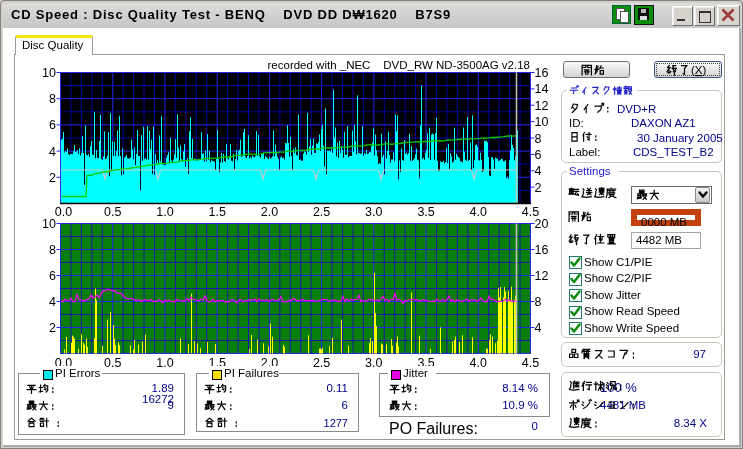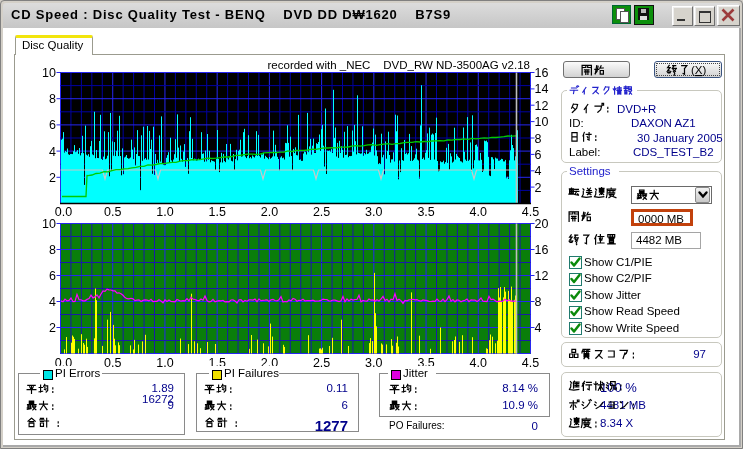--- a/index.html
+++ b/index.html
@@ -229,59 +229,59 @@
 <div style="position:absolute;left:569px;top:145.5px;font-size:11.5px;color:#000">Label:</div>
 <div style="position:absolute;left:617px;top:102.5px;font-size:11.5px;color:#00008B;">DVD+R</div>
 <div style="position:absolute;left:617px;top:117px;font-size:11.5px;color:#00008B;margin-left:14px;">DAXON AZ1</div>
 <div style="position:absolute;left:637px;top:131.5px;font-size:11.5px;color:#00008B;">30 January 2005</div>
 <div style="position:absolute;left:617px;top:146px;font-size:11.5px;color:#00008B;margin-left:16px;">CDS_TEST_B2</div>
 <div style="position:absolute;left:561px;top:171px;width:161px;height:167px;border:1px solid #C8C8BE;border-radius:5px;box-sizing:border-box;"></div>
 <div style="position:absolute;left:567px;top:165px;width:52px;height:12px;background:#FFF"></div>
 <div style="position:absolute;left:569px;top:165px;font-size:11.5px;color:#2222CC">Settings</div>
 <div style="position:absolute;left:631px;top:186px;width:81px;height:18px;background:#FFF;border:1px solid #6A6A6A;box-sizing:border-box"></div>
 <div style="position:absolute;left:695px;top:187px;width:15px;height:16px;background:linear-gradient(#F2F2F2,#C8C8C8);border:1px solid #888;border-radius:2px;box-sizing:border-box"></div>
-<div style="position:absolute;left:631px;top:209px;width:62px;height:17px;background:#FFF;border:3px solid #c2410c;box-sizing:border-box;font-size:11.5px;color:#000;padding:1px 0 0 4px;">0000 MB</div>
+<div style="position:absolute;left:631px;top:209px;width:70px;height:17px;background:#FFF;border:6px solid #c2410c;box-sizing:border-box;font-size:11.5px;color:#000;padding:1px 0 0 4px;">0000 MB</div>
 <div style="position:absolute;left:631px;top:232px;width:70px;height:17px;background:#FFF;border:1px solid #A5A5A5;box-sizing:border-box;font-size:11.5px;color:#000;padding:1px 0 0 4px;">4482 MB</div>
 <div style="position:absolute;left:569px;top:256px;width:13px;height:13px;background:#FFF;border:1px solid #217A6E;box-sizing:border-box"></div>
 <div style="position:absolute;left:584px;top:255.5px;font-size:11.5px;color:#000">Show C1/PIE</div>
 <div style="position:absolute;left:569px;top:272.5px;width:13px;height:13px;background:#FFF;border:1px solid #217A6E;box-sizing:border-box"></div>
 <div style="position:absolute;left:584px;top:272.0px;font-size:11.5px;color:#000">Show C2/PIF</div>
 <div style="position:absolute;left:569px;top:289px;width:13px;height:13px;background:#FFF;border:1px solid #217A6E;box-sizing:border-box"></div>
 <div style="position:absolute;left:584px;top:288.5px;font-size:11.5px;color:#000">Show Jitter</div>
 <div style="position:absolute;left:569px;top:305.5px;width:13px;height:13px;background:#FFF;border:1px solid #217A6E;box-sizing:border-box"></div>
 <div style="position:absolute;left:584px;top:305.0px;font-size:11.5px;color:#000">Show Read Speed</div>
 <div style="position:absolute;left:569px;top:322px;width:13px;height:13px;background:#FFF;border:1px solid #217A6E;box-sizing:border-box"></div>
 <div style="position:absolute;left:584px;top:321.5px;font-size:11.5px;color:#000">Show Write Speed</div>
 <div style="position:absolute;left:561px;top:342px;width:161px;height:25px;border:1px solid #C8C8BE;border-radius:5px;box-sizing:border-box;"></div>
 <div style="position:absolute;left:561px;top:372px;width:161px;height:65px;border:1px solid #C8C8BE;border-radius:5px;box-sizing:border-box;"></div>
 <div style="position:absolute;left:620px;top:348px;width:86px;font-size:11.5px;color:#00008B;text-align:right;">97</div>
 <div style="position:absolute;left:600px;top:380px;width:107px;font-size:13px;color:#00008B;text-align:left;">100 %</div>
 <div style="position:absolute;left:600px;top:399px;width:107px;font-size:11.5px;color:#00008B;text-align:left;">4481 MB</div>
-<div style="position:absolute;left:600px;top:417px;width:107px;font-size:11.5px;color:#00008B;">8.34 X</div>
+<div style="position:absolute;left:600px;top:417px;width:107px;font-size:11.5px;color:#00008B;text-align:right;">8.34 X</div>
 <div style="position:absolute;left:18px;top:373px;width:167px;height:62px;border:1px solid #8A8A8A;box-sizing:border-box;"></div>
 <div style="position:absolute;left:196px;top:373px;width:163px;height:59px;border:1px solid #8A8A8A;box-sizing:border-box;"></div>
 <div style="position:absolute;left:379px;top:373px;width:171px;height:44px;border:1px solid #8A8A8A;box-sizing:border-box;"></div>
 <div style="position:absolute;left:40px;top:366px;width:62px;height:13px;background:#FFF"></div>
 <div style="position:absolute;left:43px;top:370px;width:8px;height:8px;background:#00E5E5;border:1px solid #000"></div>
 <div style="position:absolute;left:55px;top:366.5px;font-size:11.5px">PI Errors</div>
 <div style="position:absolute;left:209px;top:366px;width:70px;height:13px;background:#FFF"></div>
 <div style="position:absolute;left:212px;top:370px;width:8px;height:8px;background:#F0E000;border:1px solid #000"></div>
 <div style="position:absolute;left:224px;top:366.5px;font-size:11.5px">PI Failures</div>
 <div style="position:absolute;left:388px;top:366px;width:48px;height:13px;background:#FFF"></div>
 <div style="position:absolute;left:391px;top:370px;width:8px;height:8px;background:#E000E0;border:1px solid #000"></div>
 <div style="position:absolute;left:403px;top:366.5px;font-size:11.5px">Jitter</div>
 <div style="position:absolute;left:26px;top:382.0px;width:148px;font-size:11.5px;color:#00008B;text-align:right;">1.89</div>
 <div style="position:absolute;left:26px;top:399.3px;width:148px;font-size:11.5px;color:#00008B;text-align:right;">9</div>
 <div style="position:absolute;left:26px;top:393px;width:148px;font-size:11.5px;color:#00008B;text-align:right;">16272</div>
 <div style="position:absolute;left:204px;top:382.0px;width:144px;font-size:11.5px;color:#00008B;text-align:right;">0.11</div>
 <div style="position:absolute;left:204px;top:399.3px;width:144px;font-size:11.5px;color:#00008B;text-align:right;">6</div>
-<div style="position:absolute;left:204px;top:416.6px;width:144px;font-size:15px;color:#00008B;text-align:right;font-weight:bold;">1277</div>
+<div style="position:absolute;left:204px;top:416.6px;width:144px;font-size:11px;color:#00008B;text-align:right;">1277</div>
 <div style="position:absolute;left:389px;top:382.0px;width:149px;font-size:11.5px;color:#00008B;text-align:right;">8.14 %</div>
 <div style="position:absolute;left:389px;top:399.3px;width:149px;font-size:11.5px;color:#00008B;text-align:right;">10.9 %</div>
-<div style="position:absolute;left:389px;top:420px;font-size:10px;color:#000">PO Failures:</div>
+<div style="position:absolute;left:389px;top:420px;font-size:16px;color:#000">PO Failures:</div>
 <div style="position:absolute;left:389px;top:419.5px;width:149px;font-size:11.5px;color:#00008B;text-align:right;">0</div>
 <div style="position:absolute;left:739px;top:28px;width:2px;height:418px;background:#A9A9A9"></div>
 <div style="position:absolute;left:3px;top:445px;width:738px;height:2px;background:#A9A9A9"></div>
 <svg style="position:absolute;left:0;top:0;z-index:9" width="743" height="449" viewBox="0 0 743 449">
     <path d="M582.1,65.4 L582.1,74.8 M591.4,65.4 L591.4,74.8 M582.1,65.4 L591.4,65.4 M582.1,67.5 L585.8,67.5 M587.7,67.5 L591.4,67.5 M585.8,65.4 L585.8,67.5 M587.7,65.4 L587.7,67.5 M584.5,69.8 L589.0,69.8 M584.5,71.9 L589.0,71.9 M585.8,69.8 L585.8,74.4 M587.9,69.8 L587.9,74.4" fill="none" stroke="#000" stroke-width="1.21" stroke-linecap="square" stroke-linejoin="miter"></path>
     <path d="M596.7,65.7 L595.3,73.9 M594.9,69.3 L598.8,69.3 M598.1,66.1 L597.0,71.4 L595.1,73.7 M601.1,65.7 L599.9,68.2 L603.2,68.0 M600.2,70.5 L600.2,74.2 L603.4,74.2 L603.4,70.5 L600.2,70.5" fill="none" stroke="#000" stroke-width="1.21" stroke-linecap="square" stroke-linejoin="miter"></path>
     <path d="M669.2,65.4 L667.6,67.7 L670.1,67.7 L667.8,70.5 M669.0,70.5 L669.0,72.8 M667.1,71.6 L668.1,72.8 M670.8,71.4 L669.9,72.8 M672.7,65.7 L675.7,65.7 M674.0,65.7 L672.4,68.4 L676.4,68.4 M673.1,69.6 L675.4,71.4 M675.7,69.6 L673.4,71.6 M674.3,72.5 L674.7,73.5 M674.3,74.4 L674.7,75.1" fill="none" stroke="#000" stroke-width="1.21" stroke-linecap="square" stroke-linejoin="miter"></path>
     <path d="M681.7,65.7 L686.8,65.7 L684.5,68.6 M684.5,68.6 L684.5,74.2 L683.1,73.5" fill="none" stroke="#000" stroke-width="1.21" stroke-linecap="square" stroke-linejoin="miter"></path>
     <path d="M571.5,88.0 L576.4,88.0 M570.2,90.2 L577.6,90.2 M574.1,90.2 L573.5,93.5 M576.6,86.3 L577.4,87.1 M577.8,85.7 L578.6,86.5" fill="none" stroke="#2222CC" stroke-width="1.15" stroke-linecap="square" stroke-linejoin="miter"></path>
     <path d="M585.9,87.5 L582.7,92.2 M584.3,89.8 L584.3,93.9" fill="none" stroke="#2222CC" stroke-width="1.15" stroke-linecap="square" stroke-linejoin="miter"></path>

